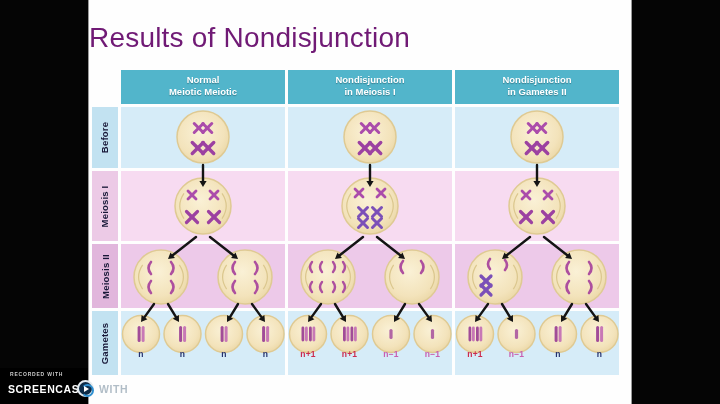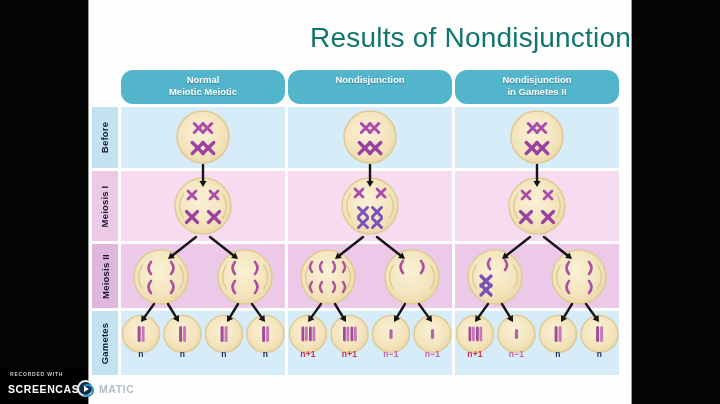--- a/index.html
+++ b/index.html
@@ -9,39 +9,38 @@
     background:#060606; font-family:"Liberation Sans", sans-serif;
   }
   .bar { position:absolute; top:0; height:404px; background:#050505; }
   .bar-left  { left:0; width:88px; }
   .bar-right { left:632px; width:88px; }
   .slide {
     position:absolute; left:88px; top:0; width:544px; height:404px;
     background:#fefefe; border-left:1px solid #9a9a9a; border-right:1px solid #9a9a9a;
   }
   .title {
-    position:absolute; left:0; top:22px; width:100%; text-align:right;
-    font-size:28px; font-weight:400; color:#0f766e; letter-spacing:0.2px;
+    position:absolute; left:0; top:22px; width:100%; text-align:left;
+    font-size:28px; font-weight:400; color:#701a75; letter-spacing:0.2px;
   }
   .rowlabels { position:absolute; left:92px; top:0; width:26px; height:404px; }
   .rlabel {
     position:absolute; left:0; width:26px; display:flex;
     align-items:center; justify-content:center;
   }
   .rlabel span {
     transform:rotate(-90deg); white-space:nowrap;
     font-size:9.5px; font-weight:bold; color:#181838; letter-spacing:0.2px;
   }
   .column { position:absolute; top:0; width:164px; height:404px; }
   .hdr {
     position:absolute; left:0; top:70px; width:164px; height:34px;
     text-align:center; padding-top:4px;
     color:#ffffff; font-size:9.5px; font-weight:bold; line-height:12px;
     text-shadow:0 1px 1px rgba(20,60,70,0.45);
-    border-radius:12px;
   }
   .hdr span { display:block; }
   .band { position:absolute; left:0; width:164px; }
   .diagram { position:absolute; left:0; top:0; }
   .glabel {
     position:absolute; width:34px; top:349px; text-align:center;
     font-size:8.5px; font-weight:bold; letter-spacing:0.2px;
   }
   
   .wm-bg { position:absolute; left:0; top:368px; width:88px; height:36px; background:#000; }
@@ -205,20 +204,21 @@
         </g>
       </svg>
       <div class="glabel" style="left: 3px; color: rgb(36, 48, 110);">n</div>
       <div class="glabel" style="left: 44.5px; color: rgb(36, 48, 110);">n</div>
       <div class="glabel" style="left: 86px; color: rgb(36, 48, 110);">n</div>
       <div class="glabel" style="left: 127.5px; color: rgb(36, 48, 110);">n</div>
     </div>
   <div class="column" id="col1" style="left: 288px; width: 164px;">
       <div class="hdr" style="background: rgb(82, 181, 203);">
         <span>Nondisjunction</span>
+        <span>in Meiosis I</span>
       </div>
       <div class="band" style="top: 107px; height: 61px; background: rgb(214, 236, 248);"></div>
       <div class="band" style="top: 171px; height: 70px; background: rgb(247, 219, 241);"></div>
       <div class="band" style="top: 244px; height: 64px; background: rgb(237, 201, 233);"></div>
       <div class="band" style="top: 311px; height: 64px; background: rgb(214, 236, 248);"></div>
       <svg width="164" height="404" class="diagram">
         <defs>
           <radialGradient id="cg1" cx="45%" cy="40%" r="65%">
             <stop offset="0%" stop-color="#faf1d6"></stop>
             <stop offset="70%" stop-color="#f3e3bb"></stop>
@@ -443,14 +443,14 @@
       <div class="glabel" style="left: 3px; color: rgb(203, 43, 78);">n+1</div>
       <div class="glabel" style="left: 44.5px; color: rgb(199, 95, 176);">n−1</div>
       <div class="glabel" style="left: 86px; color: rgb(36, 48, 110);">n</div>
       <div class="glabel" style="left: 127.5px; color: rgb(36, 48, 110);">n</div>
     </div>
 
   <div class="wm-bg"></div>
   <div class="wm-rw">RECORDED WITH</div>
   <div class="wm-brand">SCREENCAST</div>
   <div class="wm-icon"></div>
-  <div class="wm-matic">MATIC</div>
+  <div class="wm-matic">WITH</div>
 </div>
 
 </body></html>

